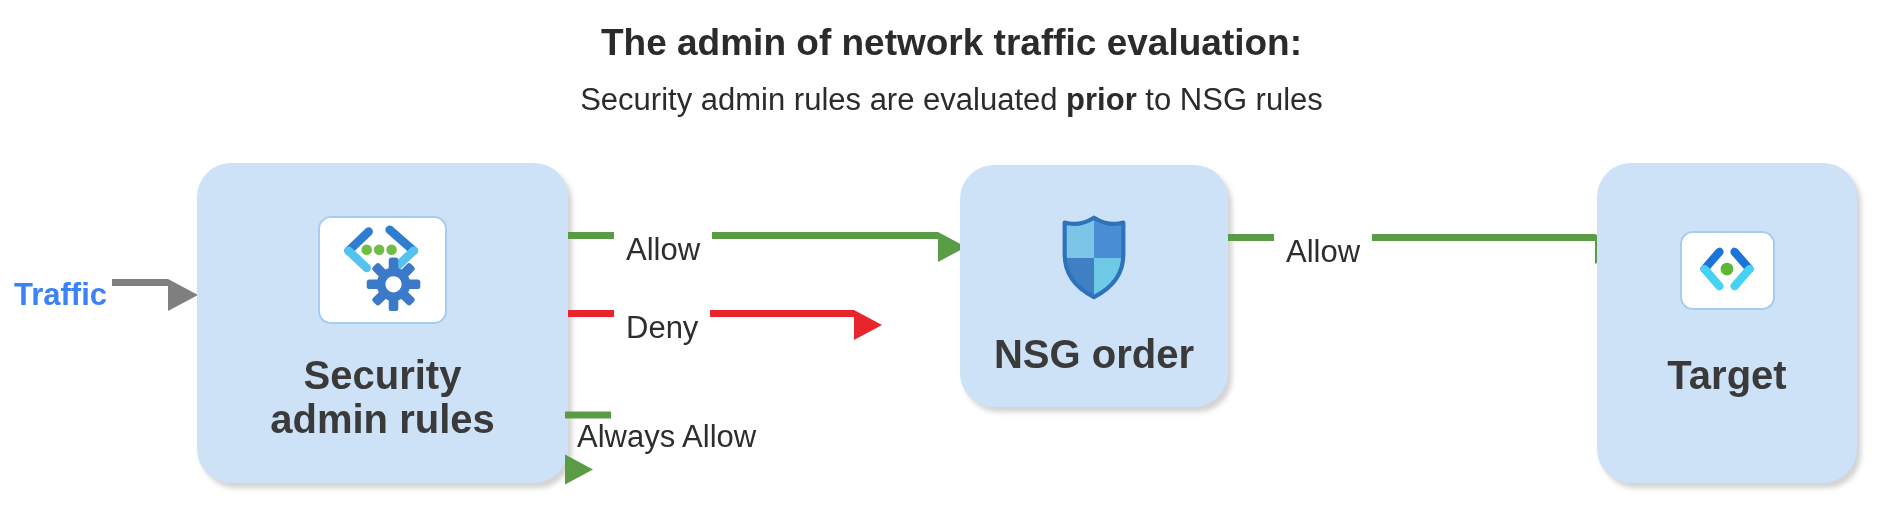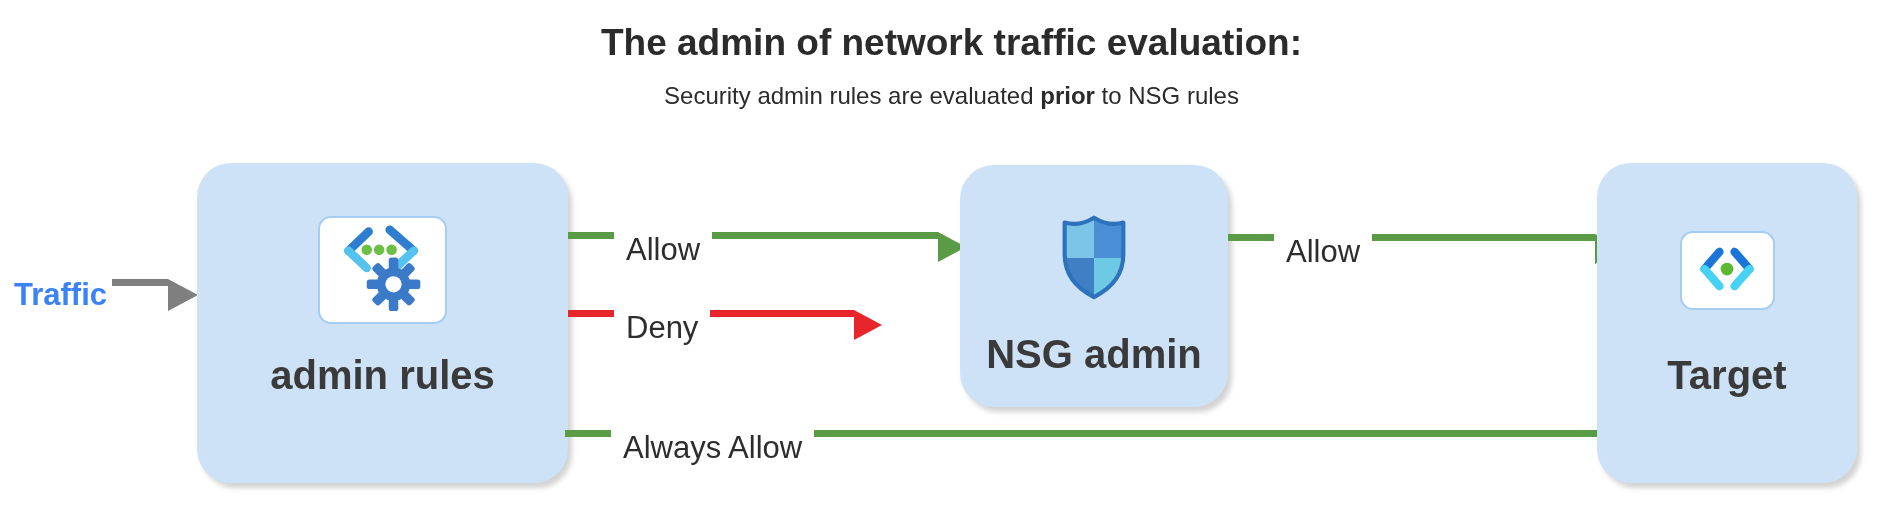--- a/index.html
+++ b/index.html
@@ -3,21 +3,21 @@
 <meta charset="utf-8">
 <style>
   html,body{margin:0;padding:0;background:#ffffff;}
   body{font-family:"Liberation Sans", sans-serif;color:#2f2f2f;}
   .canvas{position:relative;width:1903px;height:505px;background:#ffffff;overflow:hidden;}
 
   
   .title{position:absolute;top:22px;left:0;width:100%;text-align:center;
          font-size:37px;font-weight:700;color:#2b2b2b;letter-spacing:0px;}
   .subtitle{position:absolute;top:82px;left:0;width:100%;text-align:center;
-            font-size:24px;font-weight:400;color:#2b2b2b;}
+            font-size:31px;font-weight:400;color:#2b2b2b;}
   .subtitle b{font-weight:700;}
 
   
   .box{position:absolute;background:#cde1f7;border-radius:34px;
        box-shadow:4px 5px 5px rgba(140,140,140,0.38);
        display:flex;flex-direction:column;align-items:center;}
   .box-security{left:197px;top:163px;width:371px;height:320px;}
   .box-nsg{left:960px;top:165px;width:268px;height:242px;}
   .box-target{left:1597px;top:163px;width:260px;height:320px;}
 
@@ -39,21 +39,21 @@
   .seg-grow{flex:1;}
   .head{width:0;height:0;border-top:15px solid transparent;border-bottom:15px solid transparent;}
   .green .seg{background:#5a9b46;} .green .head{border-left:28px solid #5a9b46;}
   .red .seg{background:#e8252b;}   .red .head{border-left:28px solid #e8252b;}
   .gray .seg{background:#7f7f7f;}  .gray .head{border-left:30px solid #7f7f7f;border-top-width:16px;border-bottom-width:16px;}
   .arrow-label{font-size:31px;color:#2d2d2d;margin:0 12px;white-space:nowrap;}
 
   .arrow-allow1{left:568px;top:250px;width:398px;}
   .arrow-deny{left:568px;top:328px;width:314px;}
   .arrow-allow2{left:1228px;top:252px;width:395px;}
-  .arrow-always{left:565px;top:448px;width:1072px;}
+  .arrow-always{left:565px;top:448px;width:1072px;flex-direction:column;}
   .arrow-traffic{left:112px;top:295px;width:86px;}
 
   .traffic-label{position:absolute;left:14px;top:295px;transform:translateY(-50%);
                  font-size:31px;color:#3b82f6;font-weight:bold;}
 </style>
 </head>
 <body>
 
 <div class="canvas">
 
@@ -89,20 +89,21 @@
               <rect x="-5" y="-28" width="10" height="14" rx="3" transform="rotate(225)"></rect>
               <rect x="-5" y="-28" width="10" height="14" rx="3" transform="rotate(270)"></rect>
               <rect x="-5" y="-28" width="10" height="14" rx="3" transform="rotate(315)"></rect>
             </g>
             <circle r="8.5" fill="#ffffff"></circle>
           </g>
         </svg>
       </span>
     </div>
     <div class="box-label">
+      <div>Security</div>
       <div>admin rules</div>
     </div>
   </div>
 
   <div class="arrow green arrow-allow1">
     <div class="seg seg-start"></div>
     <span class="arrow-label">Allow</span>
     <div class="seg seg-grow"></div>
     <div class="head"></div>
   </div>
@@ -134,21 +135,21 @@
             <rect x="0" y="0" width="32" height="36" fill="#7cc5e8"></rect>
             <rect x="32" y="0" width="32" height="36" fill="#4a8ed6"></rect>
             <rect x="0" y="36" width="32" height="36" fill="#3f7fc4"></rect>
             <rect x="32" y="36" width="32" height="36" fill="#6ec9e4"></rect>
           </g>
           <path d="M32 3 C40 8 49 9 56 7 L56 33 C56 50 46 61 32 68 C18 61 8 50 8 33 L8 7 C15 9 24 8 32 3 Z" fill="none" stroke="#2d72ba" stroke-width="3.4" stroke-linejoin="round"></path>
         </svg>
       </span>
     </div>
     <div class="box-label">
-      <div>NSG admin</div>
+      <div>NSG order</div>
     </div>
   </div>
 
   <div class="arrow green arrow-allow2">
     <div class="seg seg-start"></div>
     <span class="arrow-label">Allow</span>
     <div class="seg seg-grow"></div>
     <div class="head"></div>
   </div>
 

